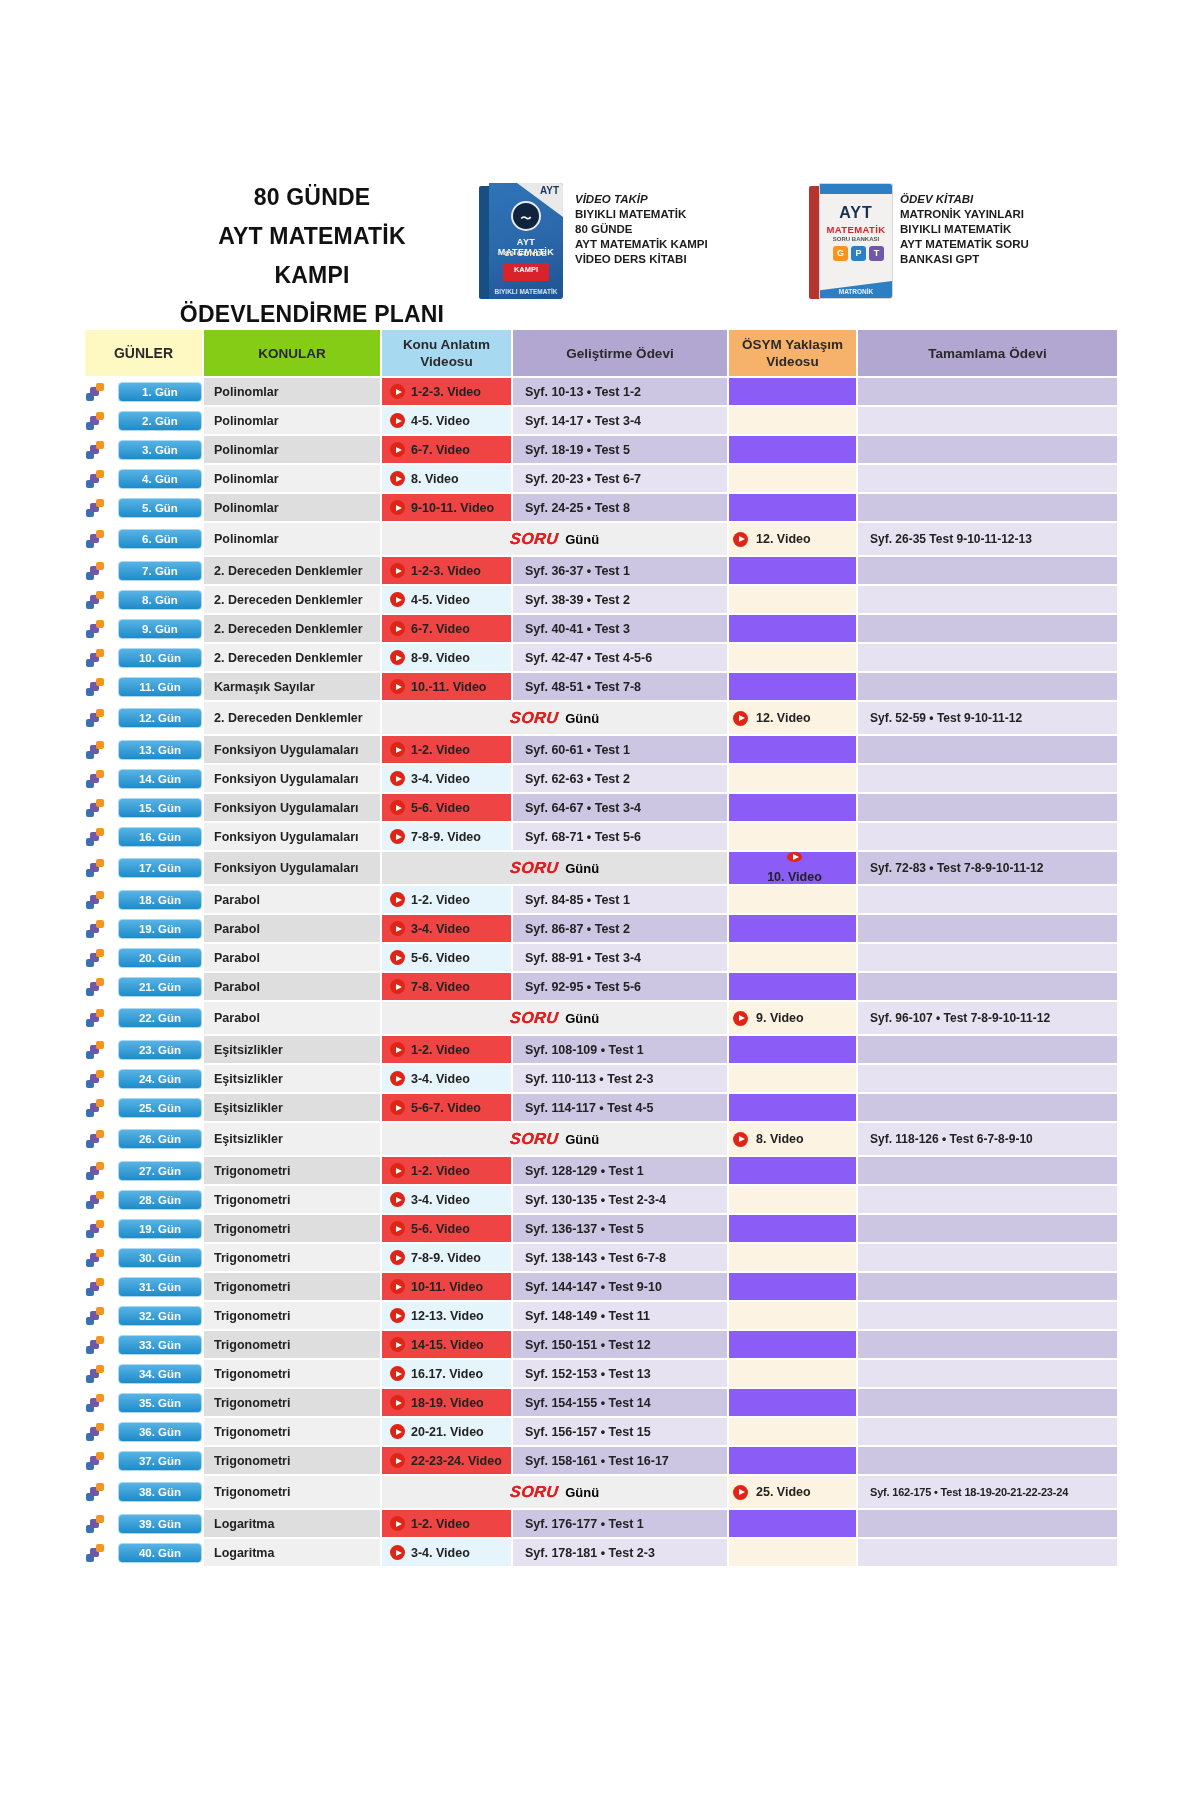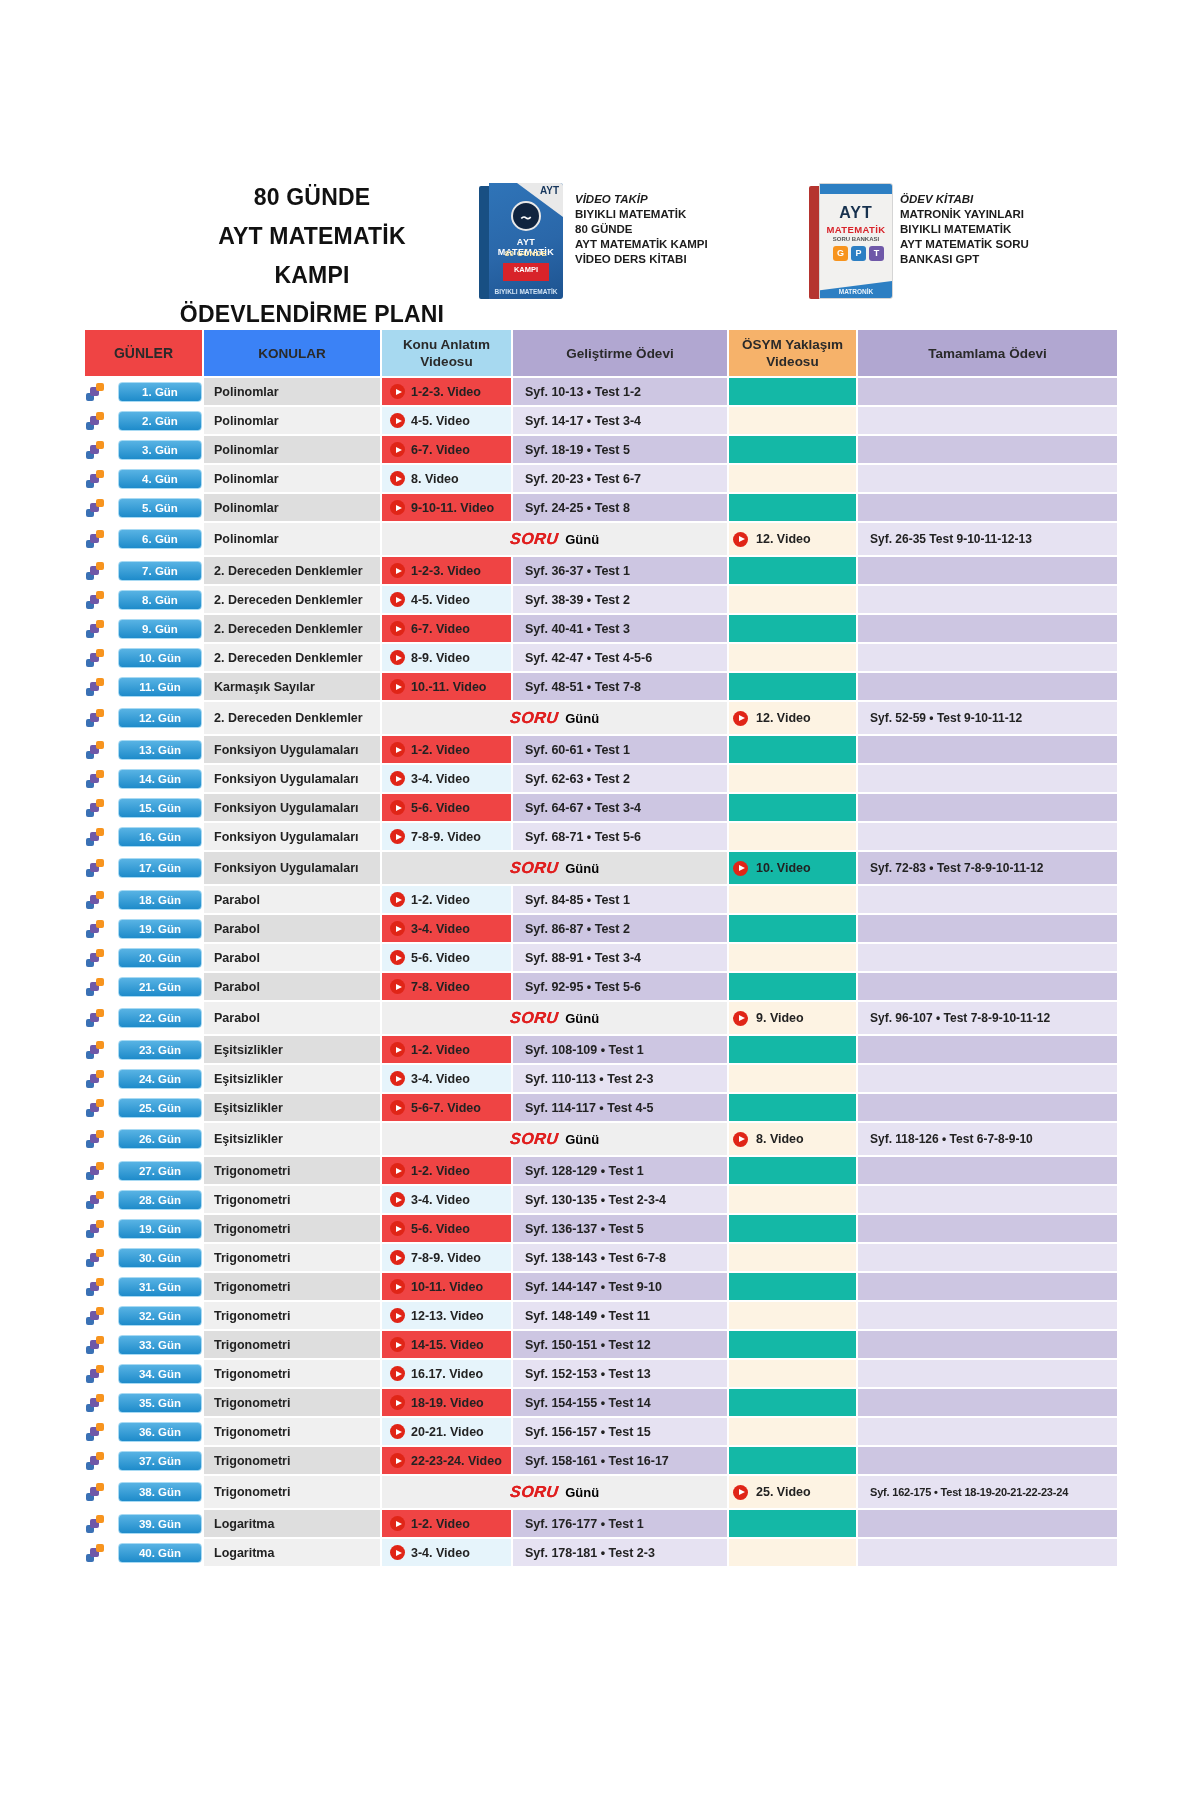--- a/index.html
+++ b/index.html
@@ -43,22 +43,22 @@
   .b2-g { background:#f7941e; } .b2-p { background:#2d7fc3; } .b2-t { background:#6f58a8; }
   .b2-wedge { position:absolute; left:0; bottom:0; width:100%; height:26px; background:#2d7fc3; clip-path:polygon(0 100%,100% 100%,100% 35%,0 70%); }
   .b2-foot { position:absolute; left:0; bottom:3px; width:100%; text-align:center; color:#eaf3fb; font-size:6.5px; font-weight:700; }
 
   
   .plan-table { position:absolute; left:85px; top:330px; width:1030px; display:grid;
                 grid-template-columns:117px 176px 129px 214px 127px 259px; gap:2px; }
 
   .hcell { min-height:46px; display:flex; align-items:center; justify-content:center; text-align:center;
            font-weight:700; font-size:13.5px; color:#2a2a2a; line-height:17px; padding:4px 6px; }
-  .h-days   { background:#ef4444; font-size:14px; }
-  .h-topics { background:#3b82f6; }
+  .h-days   { background:#fef9c3; font-size:14px; }
+  .h-topics { background:#84cc16; }
   .h-video  { background:#a7d9f0; }
   .h-dev    { background:#b1a7d1; }
   .h-osym   { background:#f6b26a; }
   .h-comp   { background:#b1a7d1; }
 
   .c { display:flex; align-items:center; font-weight:700; font-size:12.5px; color:#222; }
   .hr { height:27px; } .hs { height:32px; }
 
   .day-cell { background:#fff; gap:14px; padding-left:1px; }
   .cubes { position:relative; width:18px; height:18px; flex:0 0 18px; }
@@ -75,21 +75,21 @@
   .hw     { padding-left:12px; }
   .osym   { padding-left:4px; gap:8px; }
   .tam    { padding-left:12px; font-size:12px; }
   .tam.tight { font-size:11px; letter-spacing:-0.2px; }
   .soru-span { grid-column:3 / span 2; justify-content:center; gap:7px; }
 
   
   .r0.topic { background:#dedede; } .r1.topic { background:#f0f0f0; }
   .r0.video { background:#ef4444;text-align:right; } .r1.video { background:#e6f4fb; }
   .r0.hw    { background:#cdc6e2; } .r1.hw    { background:#e6e2f2; }
-  .r0.osym  { background:#14b8a6; } .r1.osym  { background:#fdf3e3; }
+  .r0.osym  { background:#8b5cf6;flex-direction:column; } .r1.osym  { background:#fdf3e3; }
   .r0.tam   { background:#cdc6e2; } .r1.tam   { background:#e6e2f2; }
   .r0.soru-span { background:#e2e2e2; } .r1.soru-span { background:#efefef; }
 
   .play { width:15px; height:15px; min-width:15px; border-radius:50%; background:#e02517;
           display:flex; align-items:center; justify-content:center; }
   .play .tri { width:0; height:0; border-top:3.5px solid transparent; border-bottom:3.5px solid transparent;
                border-left:6px solid #fff; margin-left:2px; }
 
   .soru-word { color:#e01f1f; font-size:16px; font-weight:700; font-style:italic;
                letter-spacing:0.5px; transform:skewX(-6deg); text-shadow:0.4px 0 #e01f1f; }

